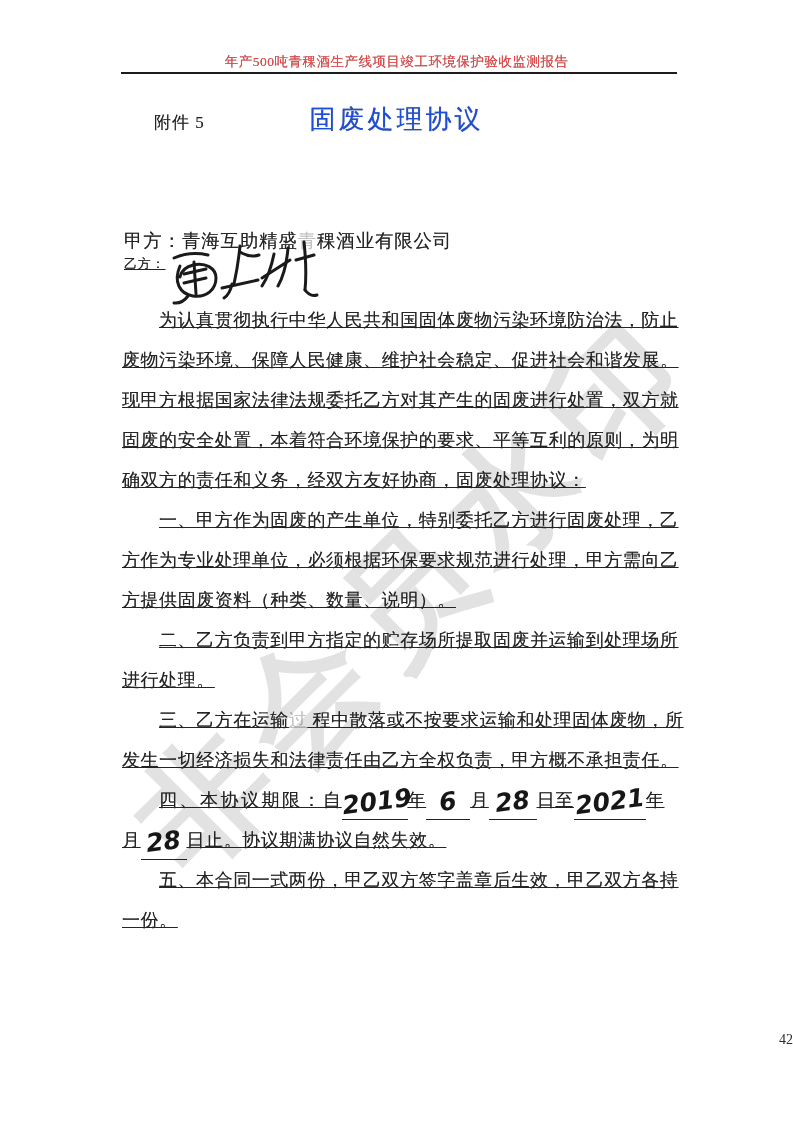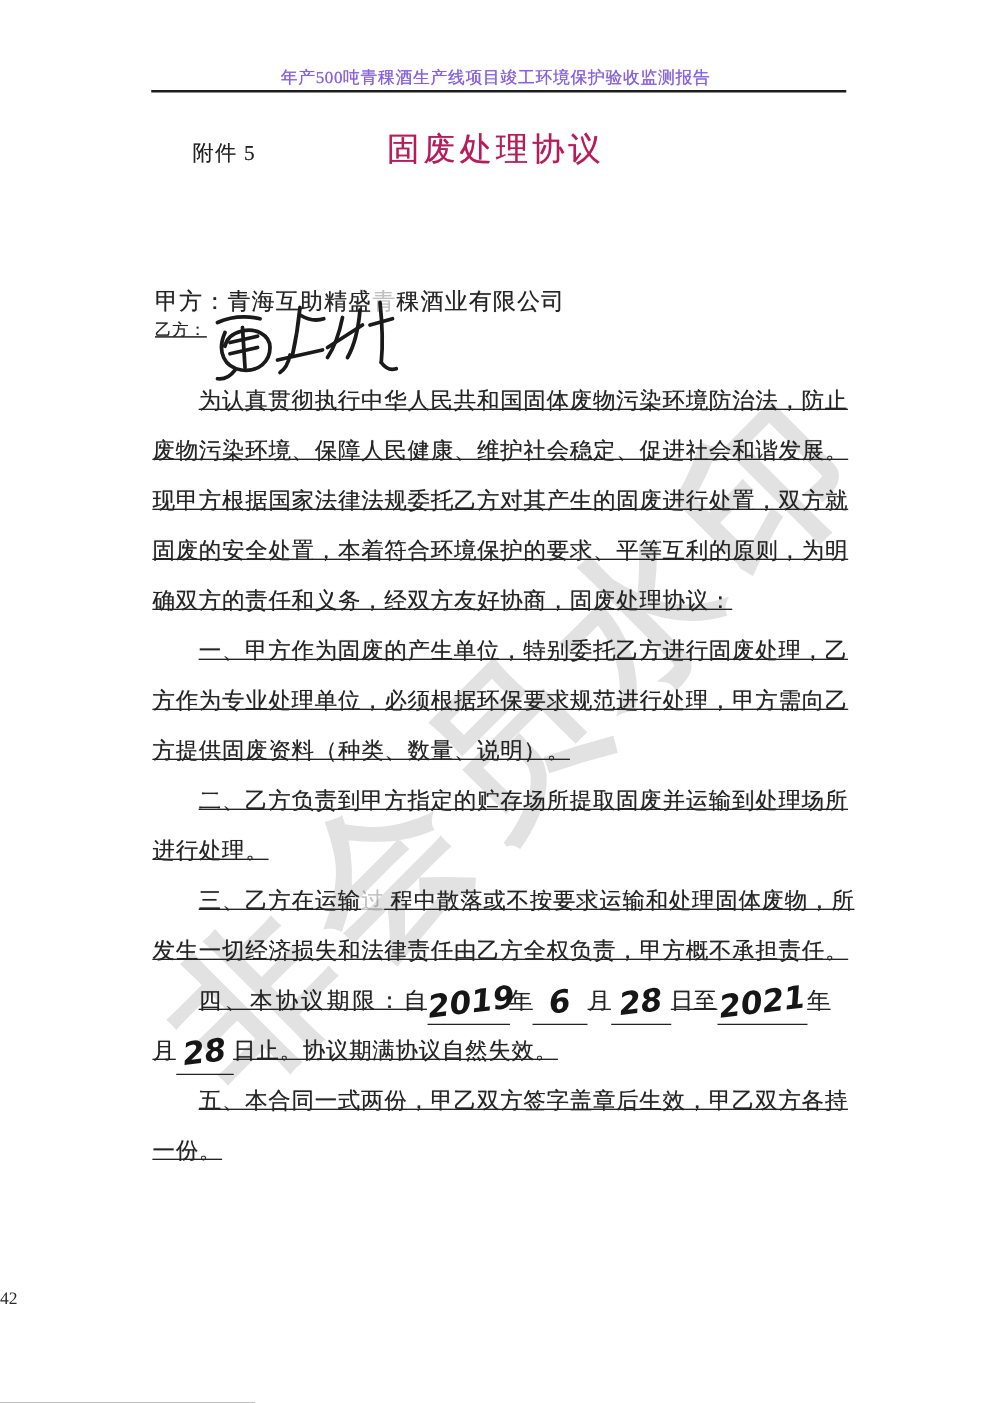--- a/index.html
+++ b/index.html
@@ -22,38 +22,38 @@
     font-weight:bold;
     z-index:0;
     user-select:none;
   }
   .layer{position:absolute;z-index:1;}
   .header{
     left:0;right:0;top:53px;
     text-align:center;
     font-size:13.5px;
     letter-spacing:0.5px;
-    color:#8b5cf6;
+    color:#ef4444;
     text-shadow:0 0 0.6px rgba(0,0,0,.5);
   }
   .header-rule{
     left:121px;right:116px;top:72px;
     height:2px;background:#1c1c1c;
   }
   .attachment{
     left:124px;top:111px;
     font-size:17px;letter-spacing:1px;
     text-shadow:0 0 0.5px rgba(0,0,0,.45);
     margin-left:30px;
   }
   .doc-title{
     left:0;right:0;top:102px;
     text-align:center;
     font-size:26px;letter-spacing:3px;
-    color:#be185d;
+    color:#1d4ed8;
     text-shadow:0 0 0.7px rgba(0,0,0,.5);
   }
   .party-a{
     left:124px;top:228px;
     font-size:18.5px;letter-spacing:0.8px;
     text-shadow:0 0 0.6px rgba(0,0,0,.5);
     text-align:center;
   }
   .party-b{
     left:124px;top:255px;
@@ -90,21 +90,21 @@
     font-style:italic;
     font-weight:bold;
     font-size:25px;
     color:#161616;
     transform:rotate(-7deg) translateY(2px);
     letter-spacing:0;
     text-shadow:none;
   }
   .page-number{
     left:0;right:0;top:1032px;
-    text-align:left;
+    text-align:right;
     font-size:14px;
     color:#2b2b2b;
   }
   .sig-stroke{fill:none;stroke:#1a1a1a;stroke-width:3;stroke-linecap:round;stroke-linejoin:round;}
 </style>
 </head>
 <body>
 
 <div class="page">
 

